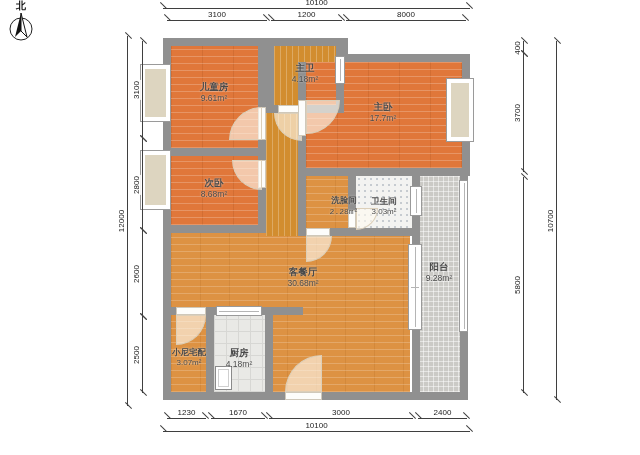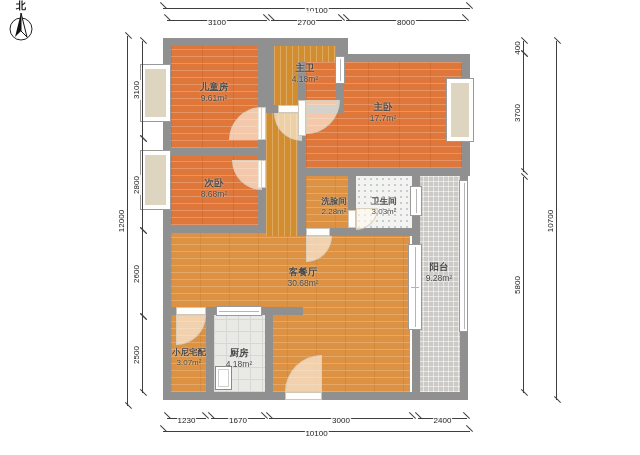--- a/index.html
+++ b/index.html
@@ -44,21 +44,21 @@
   .win .mid-v{position:absolute;top:2px;bottom:2px;left:50%;width:1px;background:#b5b5b5;}
   .win .mid-h{position:absolute;left:2px;right:2px;top:50%;height:1px;background:#b5b5b5;}
   .fixture{position:absolute;background:#fff;border:1px solid #8a8a8a;box-sizing:border-box;}
   .fixture::after{content:"";position:absolute;left:2px;top:2px;right:2px;bottom:2px;
      border:1px solid #cfcfcf;}
   
   .dh{position:absolute;height:0;border-top:1px solid #3f3f3f;}
   .dh::before,.dh::after{content:"";position:absolute;top:-4.5px;width:9px;height:1px;background:#3f3f3f;}
   .dh::before{left:-4px;transform:rotate(45deg);} .dh::after{right:-4px;transform:rotate(45deg);}
   .dh>span{position:absolute;left:50%;top:-10px;transform:translateX(-50%);font-size:8px;color:#222;
-     background:rgba(255,255,255,.85);padding:8px 1px;line-height:1;white-space:nowrap;}
+     background:rgba(255,255,255,.85);padding:0 1px;line-height:1;white-space:nowrap;}
   .dv{position:absolute;width:0;border-left:1px solid #3f3f3f;}
   .dv::before,.dv::after{content:"";position:absolute;left:-4.5px;width:9px;height:1px;background:#3f3f3f;}
   .dv::before{top:-1px;transform:rotate(45deg);} .dv::after{bottom:0;transform:rotate(45deg);}
   .dv>span{position:absolute;top:50%;left:-6px;transform:translate(-50%,-50%) rotate(-90deg);
      font-size:8px;color:#222;background:rgba(255,255,255,.85);padding:0 1px;line-height:1;white-space:nowrap;}
   
   #north{position:absolute;left:6px;top:1px;width:30px;text-align:center;color:#111;}
   #north .n-label{font-size:10px;font-weight:bold;line-height:1;}
   #watermark{position:absolute;left:226px;top:358px;display:flex;align-items:center;gap:8px;
      pointer-events:none;}
@@ -179,21 +179,21 @@
     <span class="ar">4.18m²</span>
   </div>
   <div class="room-label" style="left:383px;top:112px;">
     <span class="nm">主卧</span>
     <span class="ar">17.7m²</span>
   </div>
   <div class="room-label" style="left:214px;top:188px;">
     <span class="nm">次卧</span>
     <span class="ar">8.68m²</span>
   </div>
-  <div class="room-label small" style="left:334px;top:206px;">
+  <div class="room-label small" style="left:344px;top:206px;font-family:Liberation Mono, monospace;">
     <span class="nm">洗脸间</span>
     <span class="ar">2.28m²</span>
   </div>
   <div class="room-label small" style="left:384px;top:206px;">
     <span class="nm">卫生间</span>
     <span class="ar">3.03m²</span>
   </div>
   <div class="room-label" style="left:303px;top:277px;">
     <span class="nm">客餐厅</span>
     <span class="ar">30.68m²</span>
@@ -211,21 +211,21 @@
     <span class="ar">4.18m²</span>
   </div>
 
   <div class="dh" style="left:163px;top:8px;width:307px;">
       <span>10100</span>
     </div>
   <div class="dh" style="left:167px;top:20px;width:100px;">
       <span>3100</span>
     </div>
   <div class="dh" style="left:271px;top:20px;width:71px;">
-      <span>2700</span>
+      <span>1200</span>
     </div>
   <div class="dh" style="left:346px;top:20px;width:120px;">
       <span>8000</span>
     </div>
 
   <div class="dh" style="left:167px;top:418px;width:39px;">
       <span>1230</span>
     </div>
   <div class="dh" style="left:211px;top:418px;width:54px;">
       <span>1670</span>

